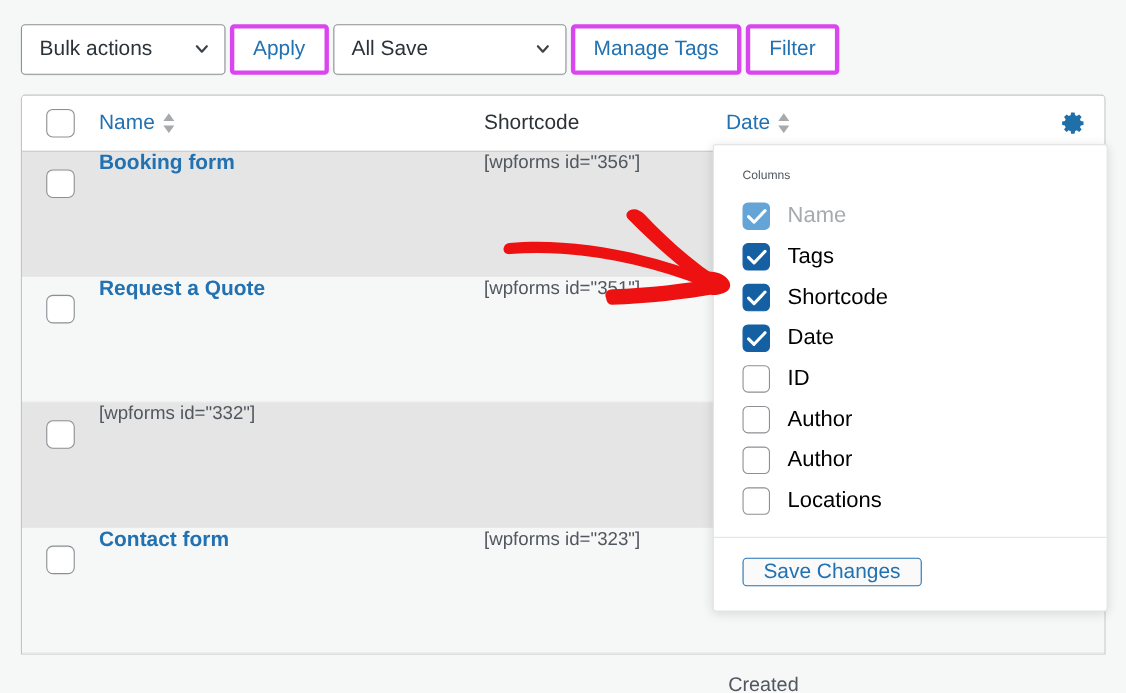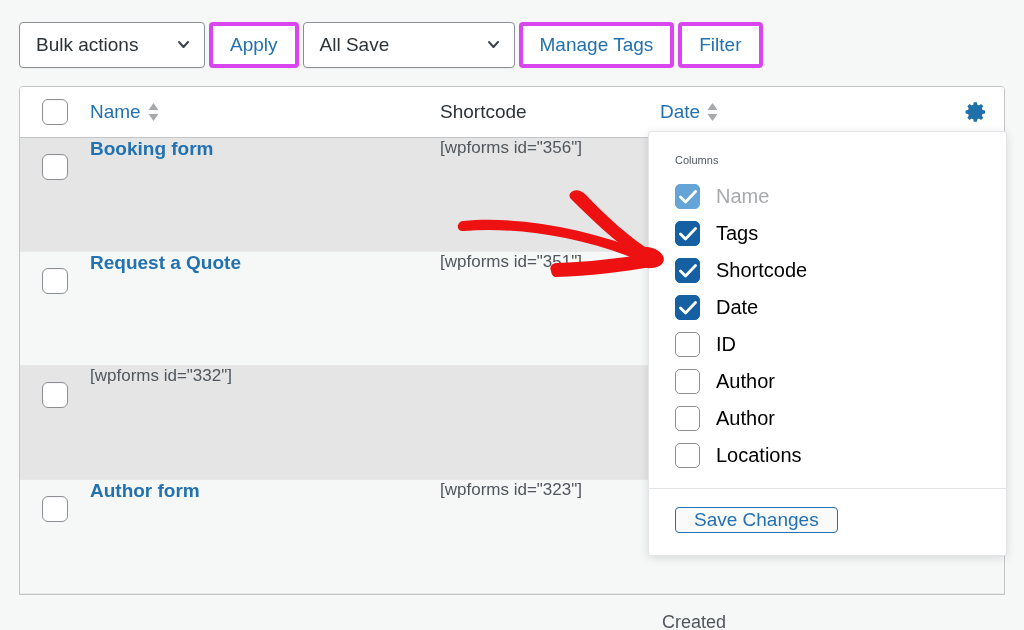--- a/index.html
+++ b/index.html
@@ -345,21 +345,21 @@
         <div class="cb-cell">
             <div class="cbx"></div>
           </div>
         <div class="col-short"><span class="row-short">[wpforms id="332"]</span></div>
         <div class="col-date"></div>
       </div>
       <div class="trow alt">
         <div class="cb-cell">
             <div class="cbx"></div>
           </div>
-        <div class="col-name"><span class="row-name">Author form</span></div>
+        <div class="col-name"><span class="row-name">Contact form</span></div>
         <div class="col-short"><span class="row-short">[wpforms id="323"]</span></div>
         <div class="col-date"></div>
       </div>
     </div>
   </div>
 
   <div class="created-text">Created</div>
 
   <div class="panel">
     <div class="panel-body">

